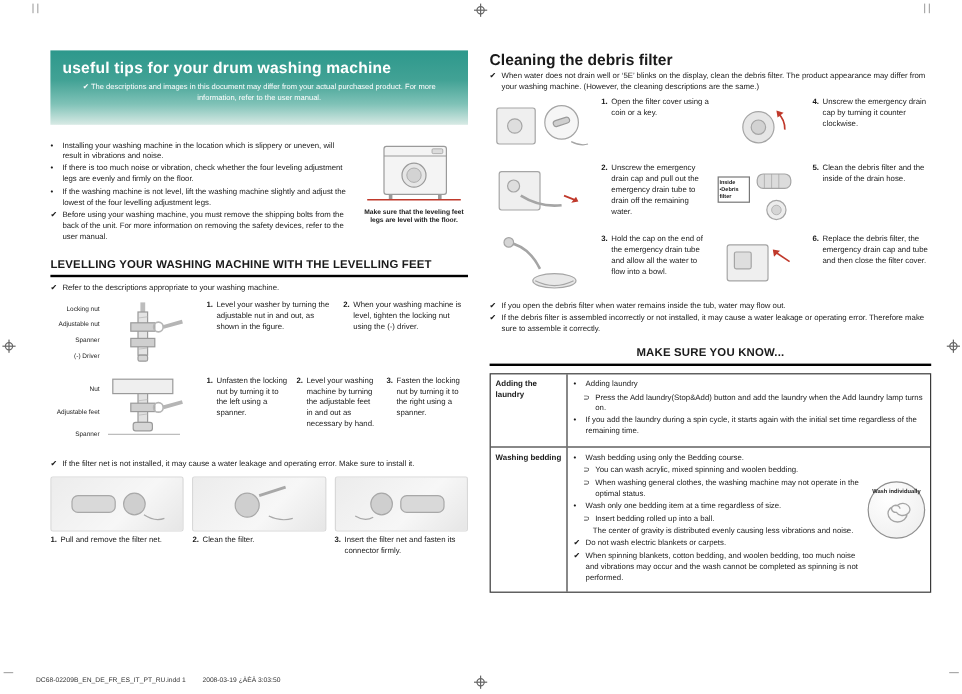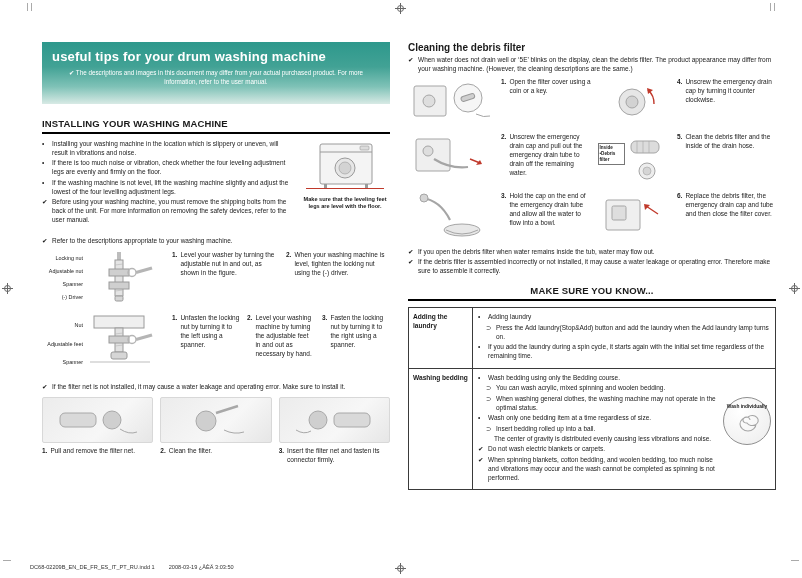--- a/index.html
+++ b/index.html
@@ -36,21 +36,21 @@
     background: linear-gradient(180deg,#2d988c 0%,#42a295 40%,#7fc2b7 72%,#d8eae5 100%);
   }
   .banner-title { color:#fff; font-size:13px; font-weight:700; padding:7px 10px 4px; letter-spacing:0.2px; }
   .banner-note  { color:#fff; font-size:6.3px; line-height:1.5; text-align:center; width:88%; margin:0 auto; }
 
   
   .h1 {
     font-size:9.5px; font-weight:700; letter-spacing:0.15px;
     border-bottom:2.5px solid #000; padding-bottom:3px; margin:0 0 6px 0;
   }
-  .sub-h { font-size:10px; font-weight:700; margin:2px 0 3px; }
+  .sub-h { font-size:13px; font-weight:700; margin:2px 0 3px; }
   .li { display:flex; gap:2px; margin-bottom:1.5px; font-size:6.5px; line-height:1.38; }
   .li .m { flex:none; width:8px; }
   .li .t { flex:1; }
   .li.sub  { margin-left:8px; }
   .li.sub2 { margin-left:16px; }
   .step { display:flex; gap:3px; font-size:6.5px; line-height:1.38; }
   .step .n { flex:none; font-weight:700; }
   .step .t { flex:1; }
 
   
@@ -130,21 +130,20 @@
   <div class="crop-h" style="left:3px; top:560px;"></div>
   <div class="crop-h" style="left:791px; top:560px;"></div>
 
   <div class="col-left">
 
     <div class="banner">
       <div class="banner-title">useful tips for your drum washing machine</div>
       <div class="banner-note">✔ The descriptions and images in this document may differ from your actual purchased product. For more information, refer to the user manual.</div>
     </div>
 
-    <div class="h1">INSTALLING YOUR WASHING MACHINE</div>
     <div class="installing-body">
       <div class="installing-bullets">
         <div class="li">
             <span class="m">•</span>
             <span class="t">Installing your washing machine in the location which is slippery or uneven, will result in vibrations and noise.</span>
           </div>
         <div class="li">
             <span class="m">•</span>
             <span class="t">If there is too much noise or vibration, check whether the four leveling adjustment legs are evenly and firmly on the floor.</span>
           </div>
@@ -165,20 +164,21 @@
           <circle cx="43" cy="28" r="10" fill="#e6e6e6" stroke="#9a9a9a"></circle>
           <circle cx="43" cy="28" r="6" fill="#d3d3d3" stroke="#9a9a9a" stroke-width="0.6"></circle>
           <rect x="22" y="44" width="3" height="4" fill="#9a9a9a"></rect>
           <rect x="63" y="44" width="3" height="4" fill="#9a9a9a"></rect>
           <line x1="4" y1="48.5" x2="82" y2="48.5" stroke="#c0392b" stroke-width="1.2"></line>
         </svg>
         <div class="fig-caption">Make sure that the leveling feet legs are level with the floor.</div>
       </div>
     </div>
 
+    <div class="h1">LEVELLING YOUR WASHING MACHINE WITH THE LEVELLING FEET</div>
     <div class="li">
         <span class="m">✔</span>
         <span class="t">Refer to the descriptions appropriate to your washing machine.</span>
       </div>
 
     <div class="lev-row">
       <div class="lev-fig">
         <div class="lev-labels">
           <span>Locking nut</span>
           <span>Adjustable nut</span>

